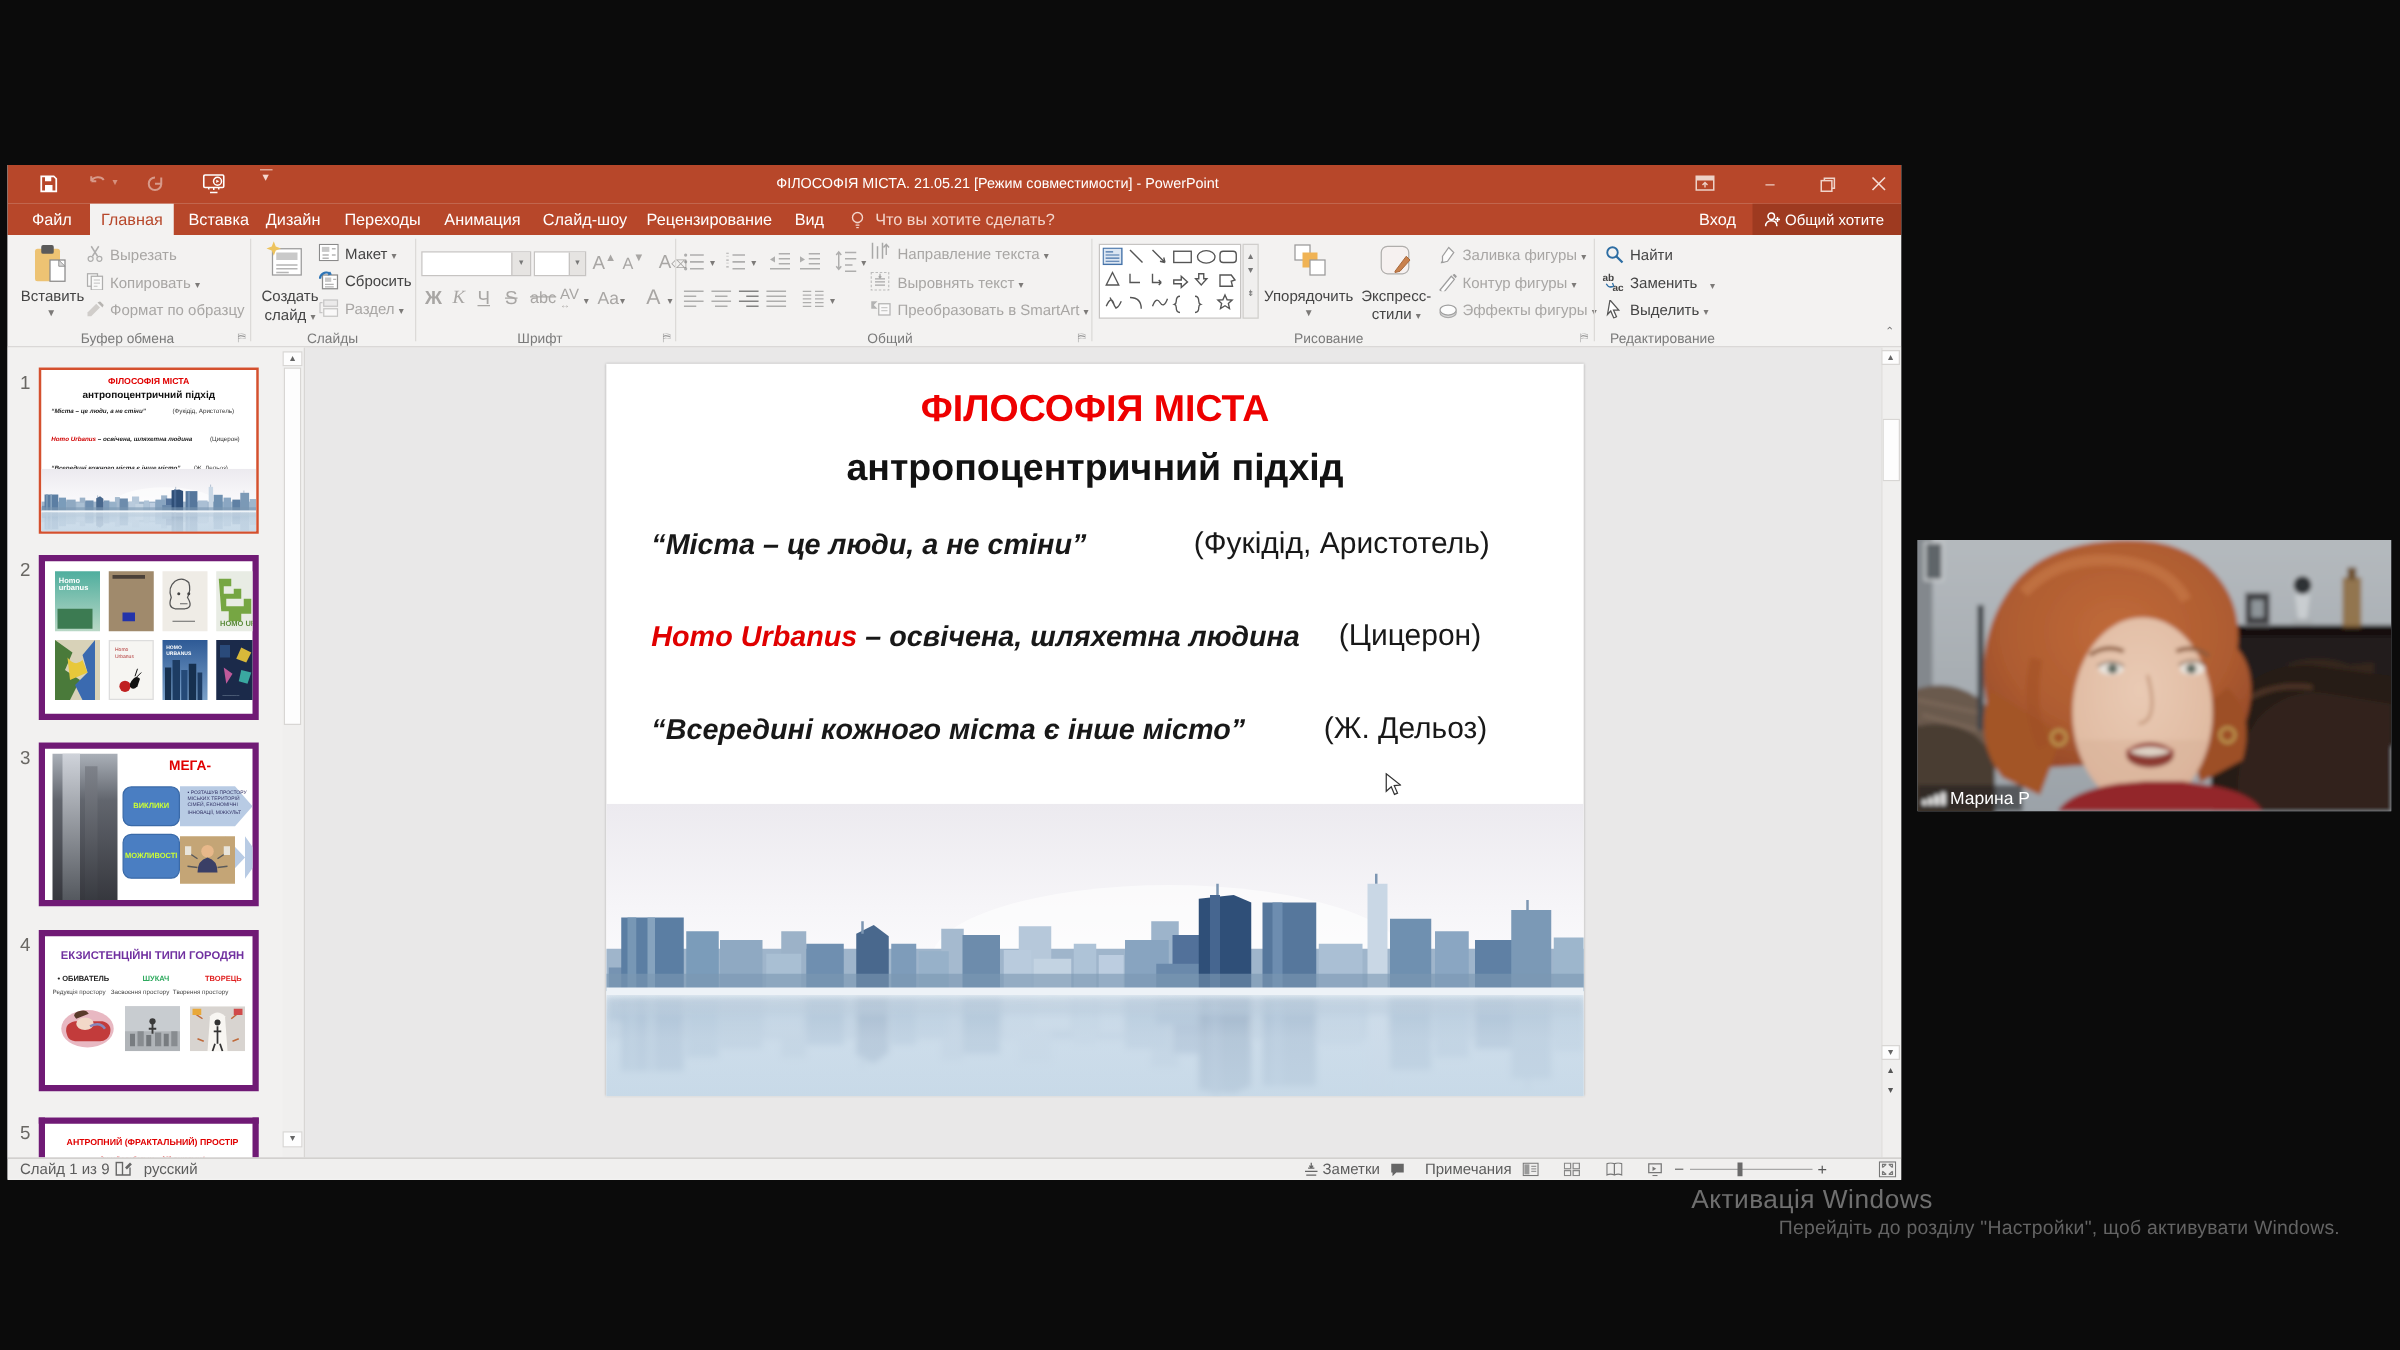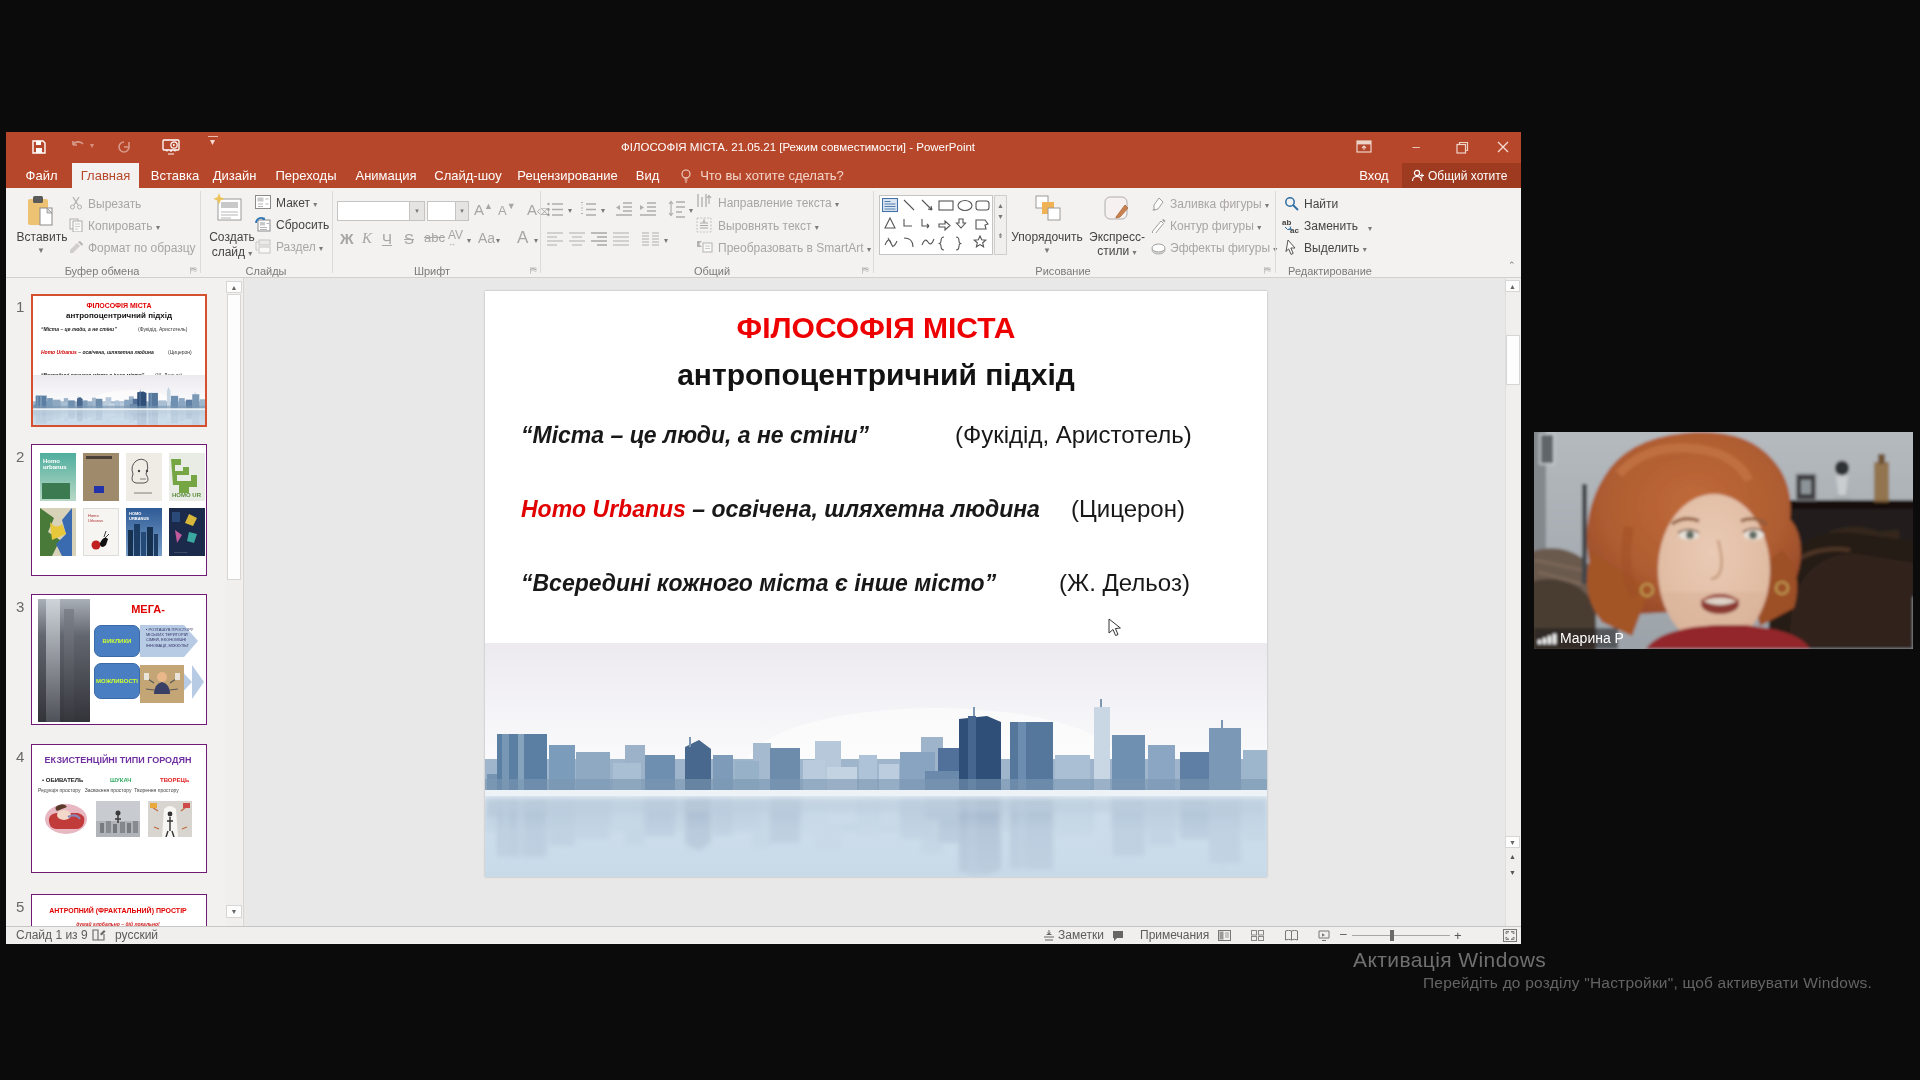--- a/index.html
+++ b/index.html
@@ -24,21 +24,21 @@
      border-bottom:1px solid #d2d0ce; font-size:12px; color:#4b4b4b;}
   .gsep { position:absolute; top:3px; height:82px; width:1px; background:#dcdad8; }
   .glabel { position:absolute; top:77px; font-size:11px; color:#7a7a7a; width:120px; text-align:center;}
   .dlg { position:absolute; top:77px; width:10px; height:10px; color:#9a9a9a; font-size:9px; }
   .rlabel { position:absolute; font-size:12px; color:#444; white-space:nowrap; }
   .dim { color:#a8a6a4; }
   .dda { font-size:8px; color:#7c7a78; }
   
   #content { position:absolute; left:0; top:146px; width:1515px; height:648px; background:#e9e8e8; }
   #thumbpanel { position:absolute; left:0; top:0; width:238px; height:648px; background:#f2f1f0; border-right:1px solid #d8d6d4;}
-  .thumb { position:absolute; left:25px; width:176px; background:#fff; border:1px solid #701a75; overflow:hidden;}
+  .thumb { position:absolute; left:25px; width:176px; background:#fff; border:5px solid #701a75; overflow:hidden;}
   .tnum { position:absolute; left:10px; font-size:15px; color:#6a6864; }
   
   #slide { position:absolute; left:479px; top:13px; width:782px; height:586px; background:#fff;
      box-shadow:0 0 2px rgba(0,0,0,.25); }
   
   #notesbar { position:absolute; left:239px; top:750px; width:1276px; height:44px; background:#f0efee;
      border-top:1px solid #d0cece; color:#595959; font-size:14px; }
   #statusbar { position:absolute; left:0; top:794px; width:1515px; height:17px; background:#f0efee;
      border-top:1px solid #c8c6c4; color:#5c5c5c; font-size:12px; }
   

